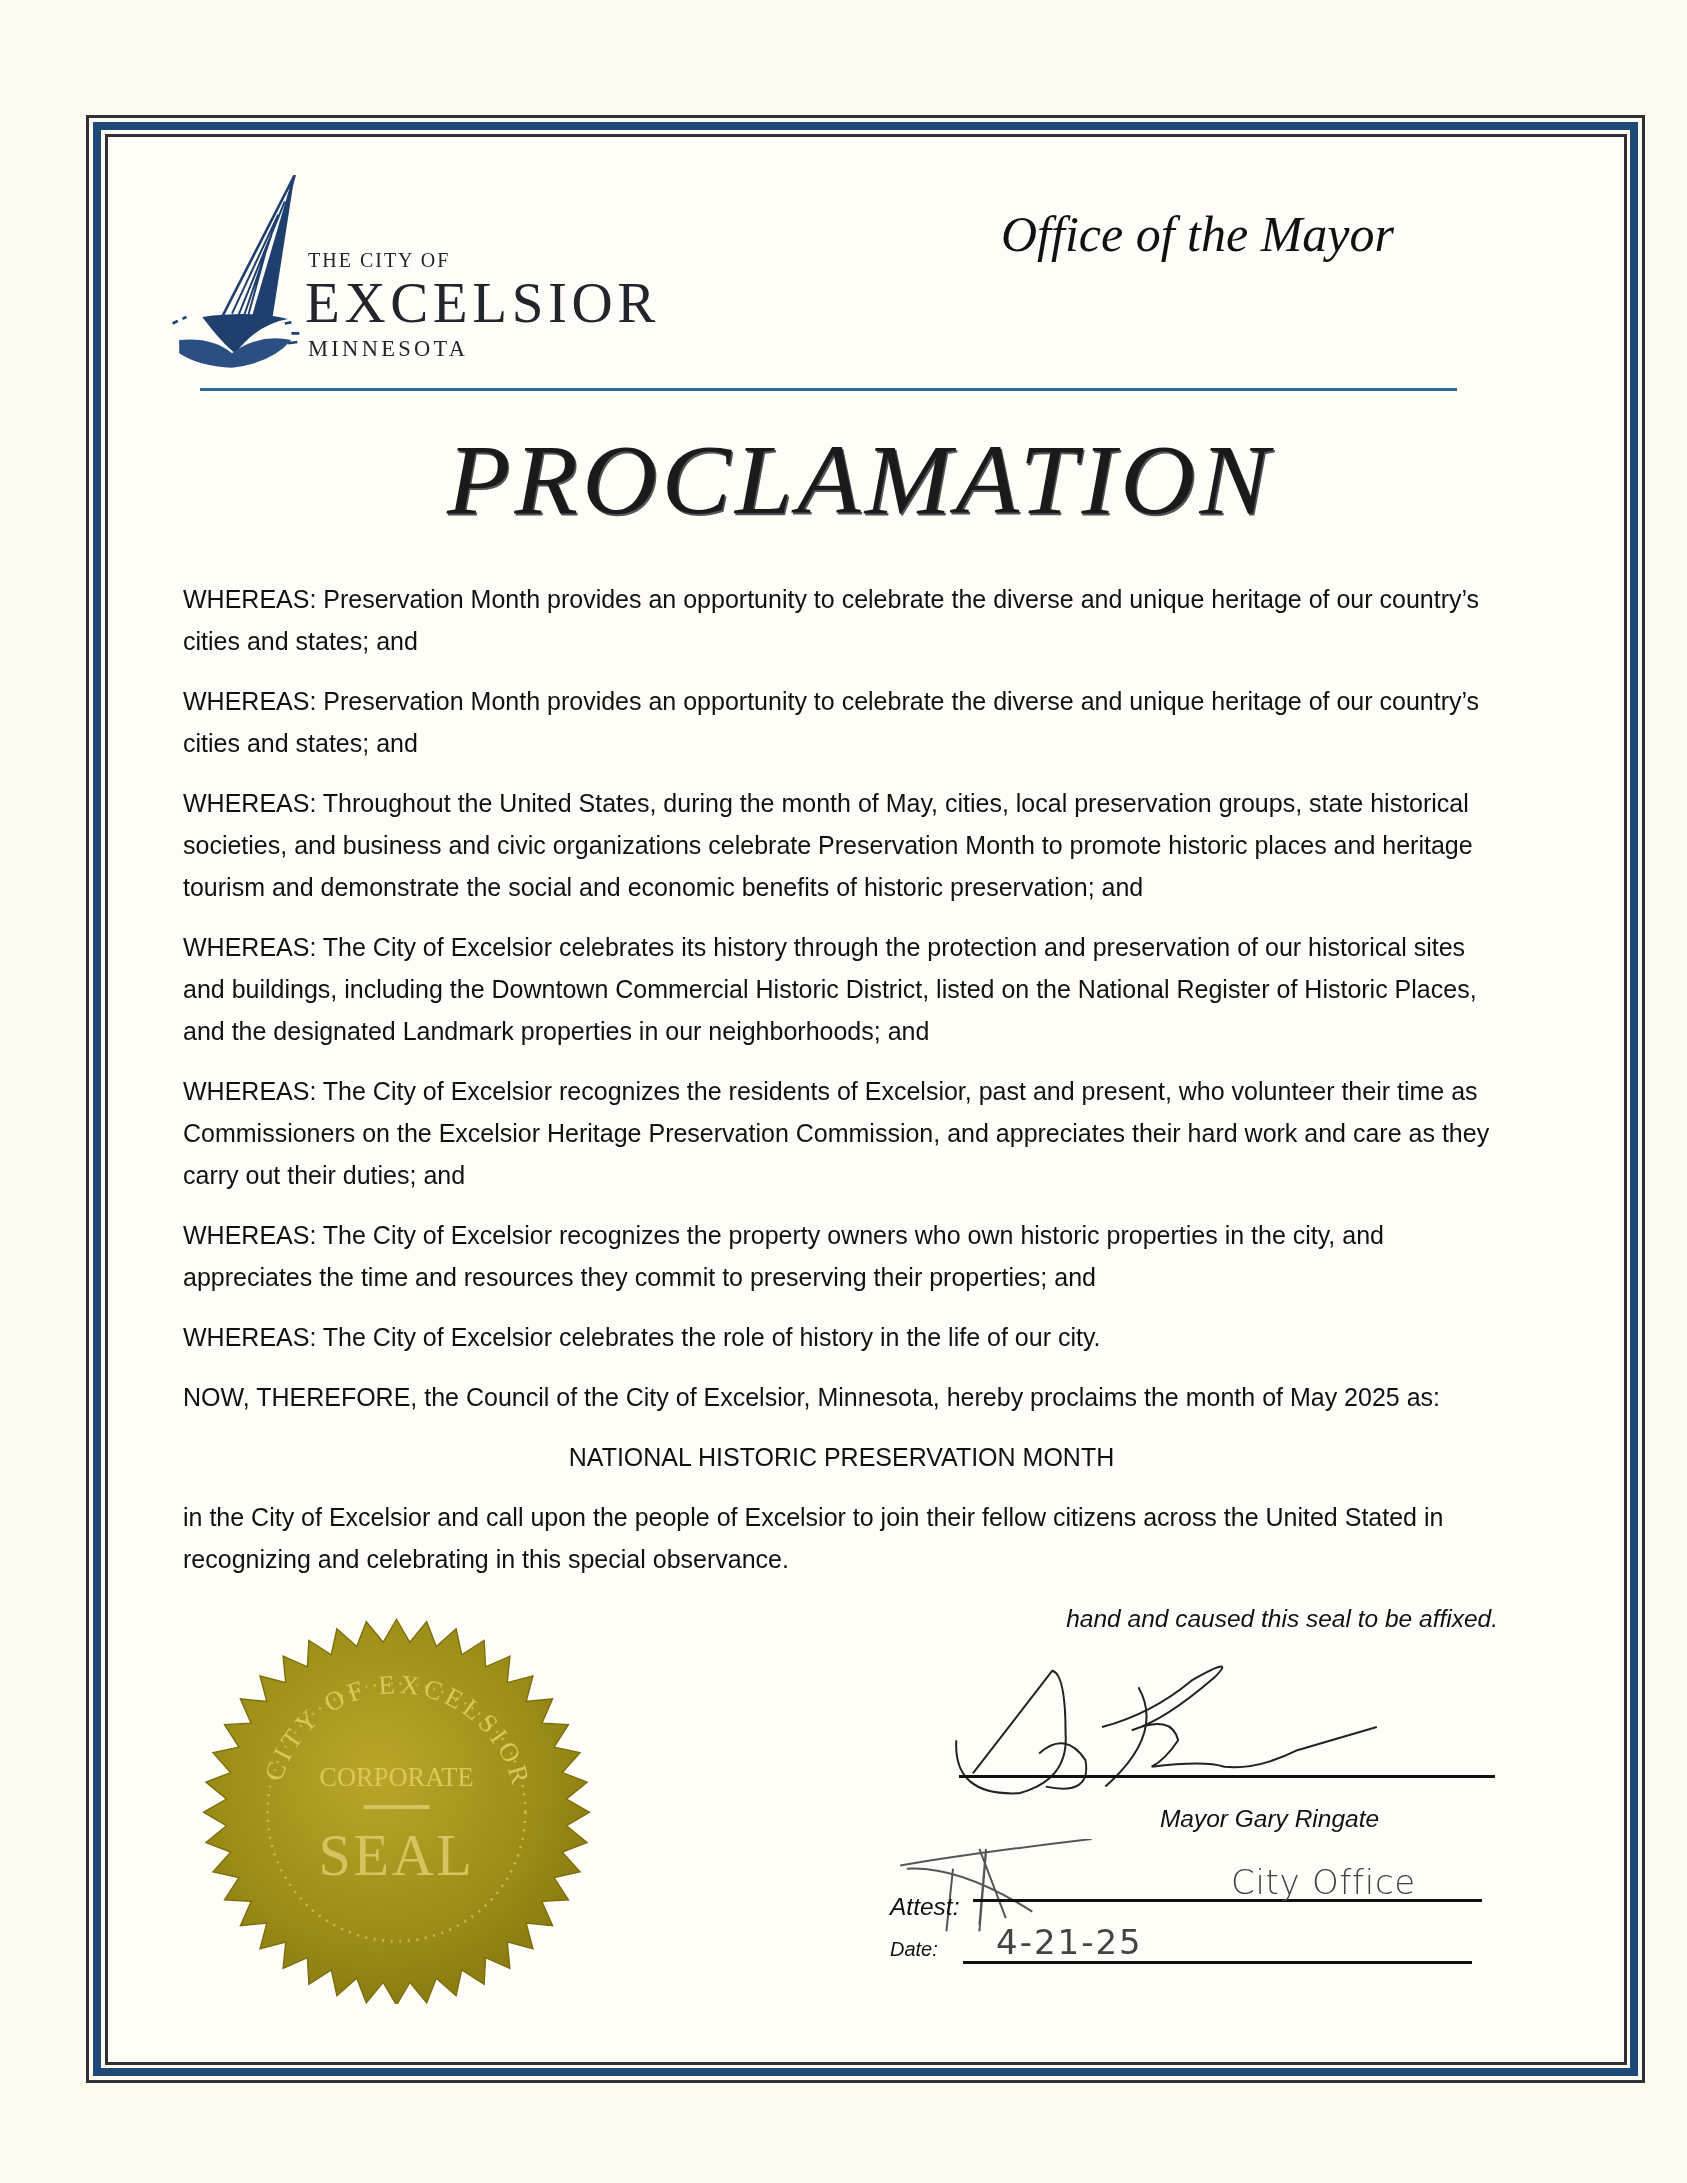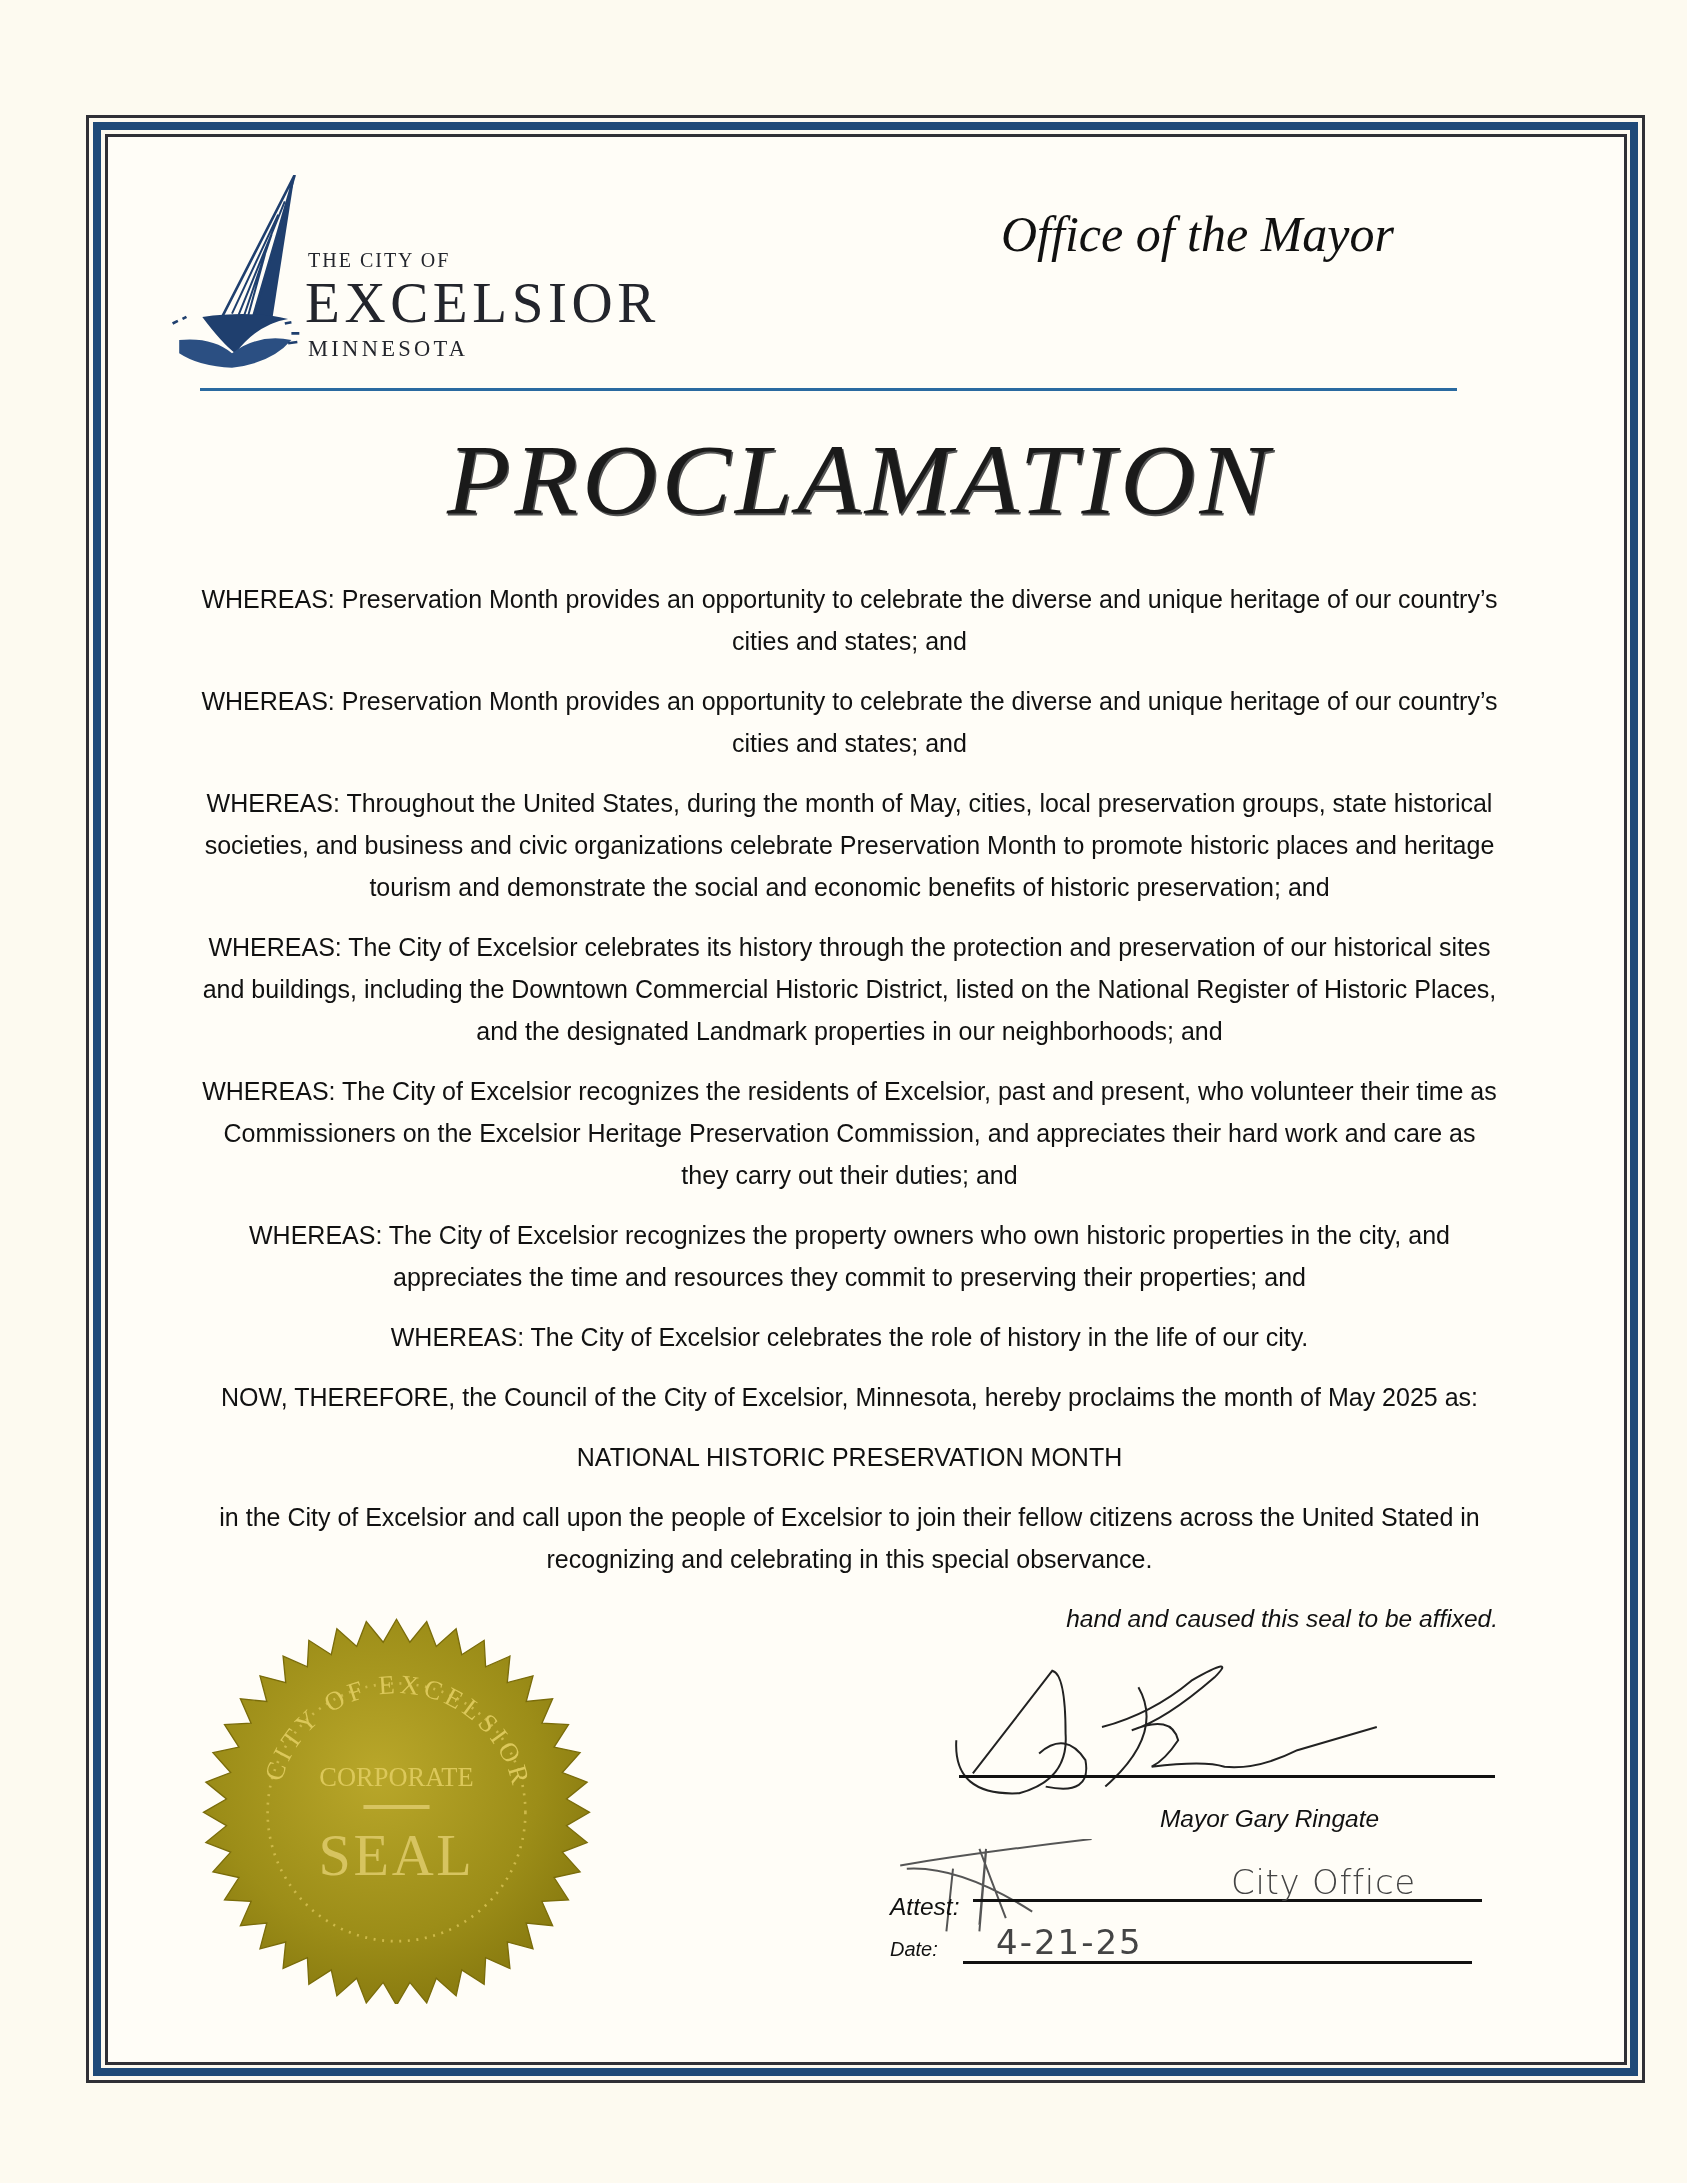--- a/index.html
+++ b/index.html
@@ -35,21 +35,21 @@
     font-family: "Liberation Serif", serif; font-style: italic; font-size: 50px; line-height: 73px; color: #111; }
 
   .header-rule { position: absolute; left: 200px; top: 388px; width: 1257px; height: 2.6px; background: #2a6aa0; }
 
   .title { position: absolute; left: 278px; top: 423px; width: 1164px; text-align: center;
     font-family: "Liberation Serif", serif; font-style: italic; font-size: 99px; letter-spacing: 4px;
     color: #1a1a1a; transform: scaleX(1.05); text-shadow: 1.3px 2px 0 #555; }
 
   .body-text { position: absolute; left: 183px; top: 578px; width: 1317px;
     font-family: "Liberation Sans", sans-serif; font-size: 25px; line-height: 42px; color: #111; }
-  .body-text p { margin: 0 0 18px 16px; text-align: center; }
+  .body-text p { margin: 0 0 18px 0; }
   .center-line { text-align: center; }
 
   .witness { position: absolute; left: 959px; top: 1601px; width: 539px; text-align: right;
     font-family: "Liberation Sans", sans-serif; font-style: italic; font-size: 24.5px; line-height: 36px; }
   .sig-line { position: absolute; left: 959px; top: 1775px; width: 536px; height: 2.6px; background: #111; }
   .mayor-name { position: absolute; left: 1000px; top: 1805px; width: 539px; text-align: center;
     font-style: italic; font-size: 24.5px; }
   .signature { position: absolute; left: 953px; top: 1654px; }
 
   .attest-label { position: absolute; left: 890px; top: 1878px; font-style: italic; font-size: 24.5px; margin-top: 15px; }

